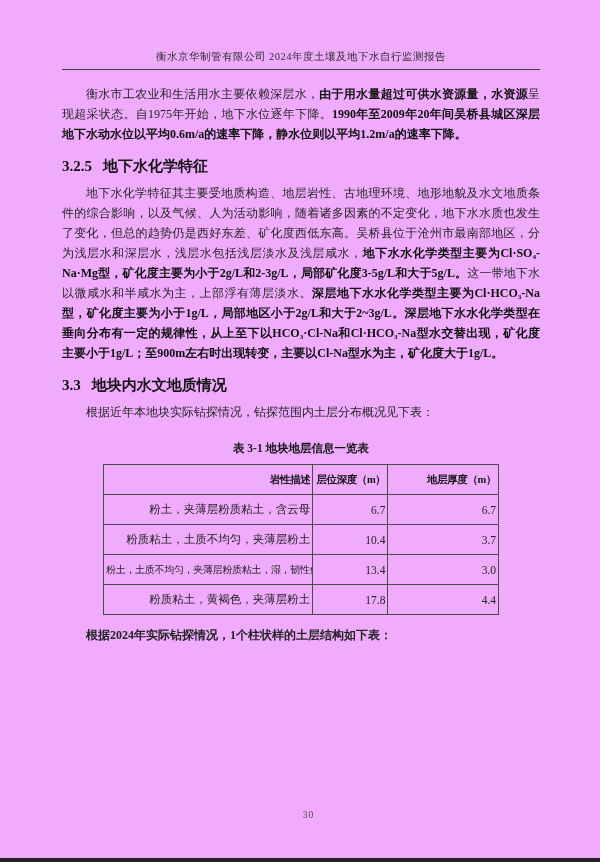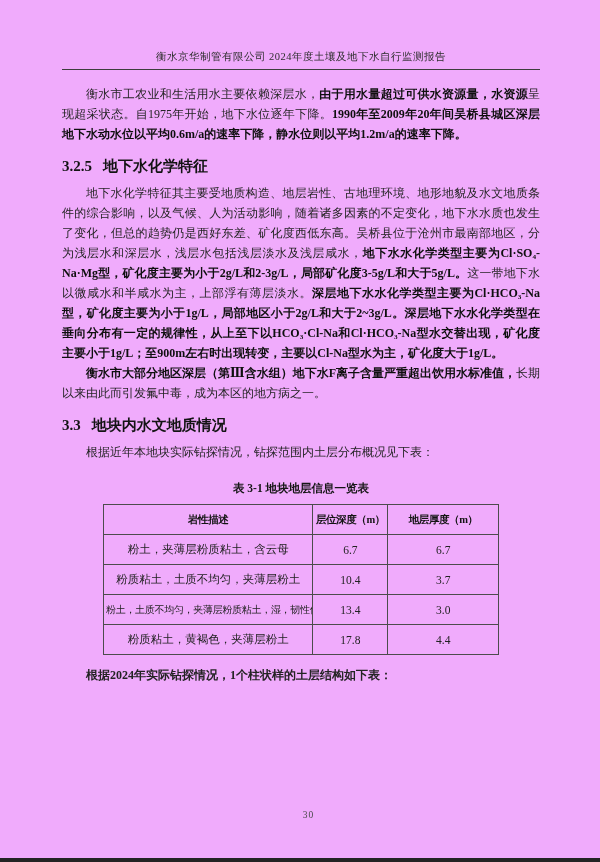--- a/index.html
+++ b/index.html
@@ -49,21 +49,21 @@
     margin:19px 0 8px 0;
   }
   table.strata {
     border-collapse:collapse;
     margin:0 auto;
     width:396px;
     table-layout:fixed;
   }
   table.strata th, table.strata td {
     border:1px solid #4c4c4c;
-    text-align:center;
+    text-align:right;
     vertical-align:middle;
     height:29px;
     padding:0 2px;
     overflow:hidden;
     white-space:nowrap;
     font-size:11.5px;
     color:#222;
   }
   table.strata th {
     font-weight:bold;
@@ -103,21 +103,20 @@
   <div class="header-block">
     <div class="header-title">衡水京华制管有限公司 2024年度土壤及地下水自行监测报告</div>
   </div>
 
   <p class="body"><span class="seg">衡水市工农业和生活用水主要依赖深层水，</span><span class="seg-b">由于用水量超过可供水资源量，水资源</span><span class="seg">呈现超采状态。自1975年开始，地下水位逐年下降。</span><span class="seg-b">1990年至2009年20年间吴桥县城区深层地下水动水位以平均0.6m/a的速率下降，静水位则以平均1.2m/a的速率下降。</span></p>
 
   <h2 class="sec"><span class="sec-num">3.2.5</span><span>地下水化学特征</span></h2>
 
   <p class="body"><span class="seg">地下水化学特征其主要受地质构造、地层岩性、古地理环境、地形地貌及水文地质条件的综合影响，以及气候、人为活动影响，随着诸多因素的不定变化，地下水水质也发生了变化，但总的趋势仍是西好东差、矿化度西低东高。吴桥县位于沧州市最南部地区，分为浅层水和深层水，浅层水包括浅层淡水及浅层咸水，</span><span class="seg-b">地下水水化学类型主要为Cl·SO₄-Na·Mg型，矿化度主要为小于2g/L和2-3g/L，局部矿化度3-5g/L和大于5g/L。</span><span class="seg">这一带地下水以微咸水和半咸水为主，上部浮有薄层淡水。</span><span class="seg-b">深层地下水水化学类型主要为Cl·HCO₃-Na型，矿化度主要为小于1g/L，局部地区小于2g/L和大于2~3g/L。深层地下水水化学类型在垂向分布有一定的规律性，从上至下以HCO₃·Cl-Na和Cl·HCO₃-Na型水交替出现，矿化度主要小于1g/L；至900m左右时出现转变，主要以Cl-Na型水为主，矿化度大于1g/L。</span></p>
 
-  <p class="body"><span class="seg-b">衡水市大部分地区深层（第Ⅲ含水组）地下水F离子含量严重超出饮用水标准值，</span><span class="seg">长期以来由此而引发氟中毒，成为本区的地方病之一。</span></p>
 
   <h2 class="sec"><span class="sec-num">3.3</span><span>地块内水文地质情况</span></h2>
 
   <p class="body">根据近年本地块实际钻探情况，钻探范围内土层分布概况见下表：</p>
 
   <div class="tbl-caption">表 3-1 地块地层信息一览表</div>
 
   <table class="strata">
     <colgroup>
       <col class="col-litho">

